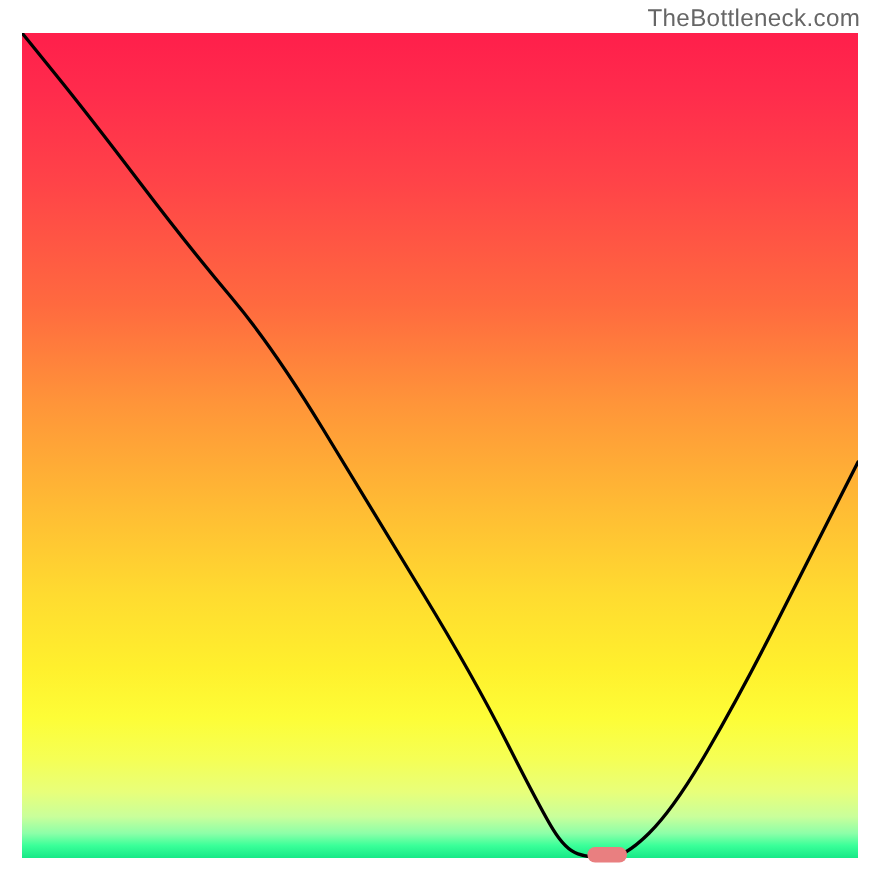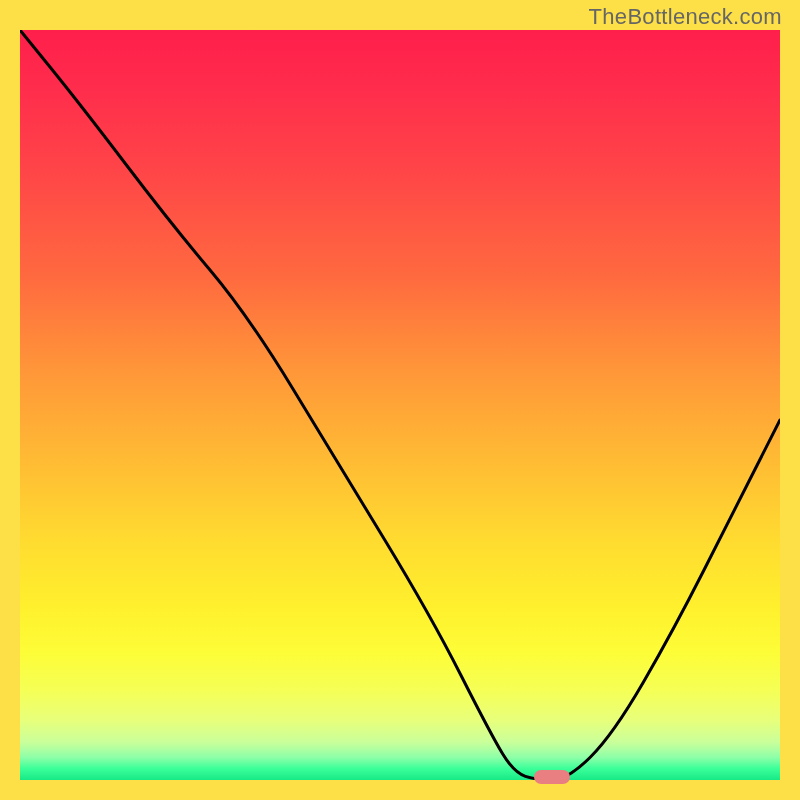--- a/index.html
+++ b/index.html
@@ -8,21 +8,21 @@
     width: 800px;
     height: 800px;
     background: #000;
     overflow: hidden;
     font-family: Arial, Helvetica, sans-serif;
   }
   .frame {
     position: relative;
     width: 800px;
     height: 800px;
-    background: #fde047;
+    background: #ffffff;
   }
   .watermark {
     position: absolute;
     top: 4px;
     right: 18px;
     color: #666;
     font-size: 22px;
     font-weight: 500;
     letter-spacing: 0.3px;
     z-index: 10;

